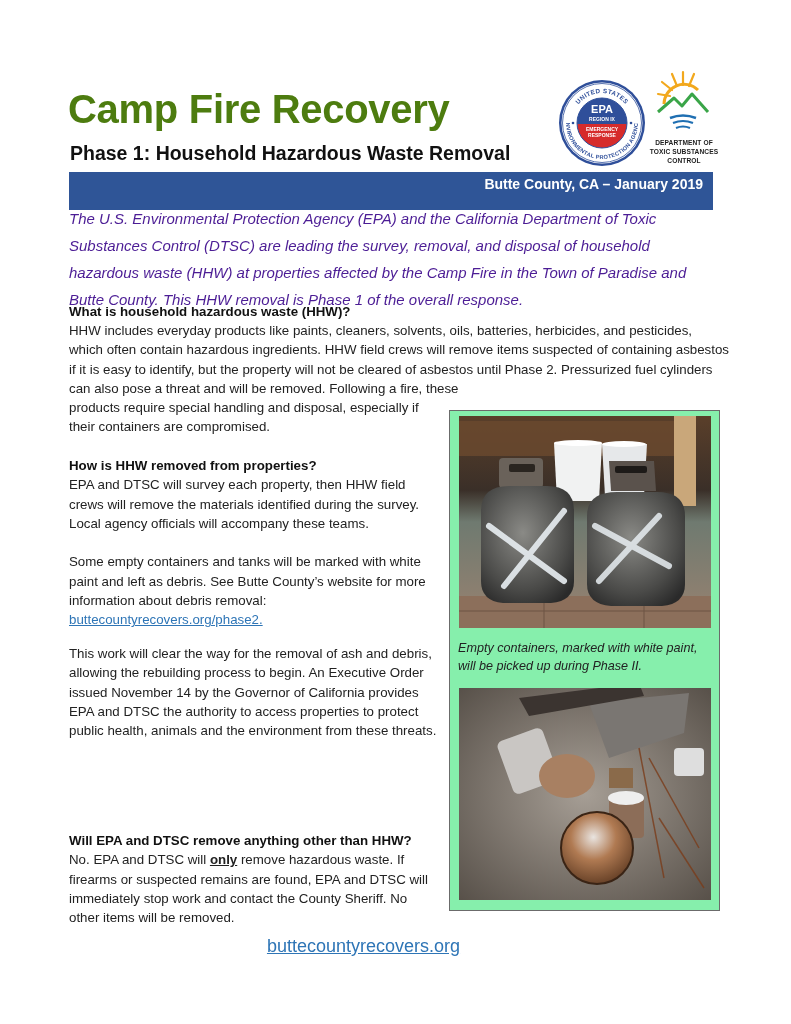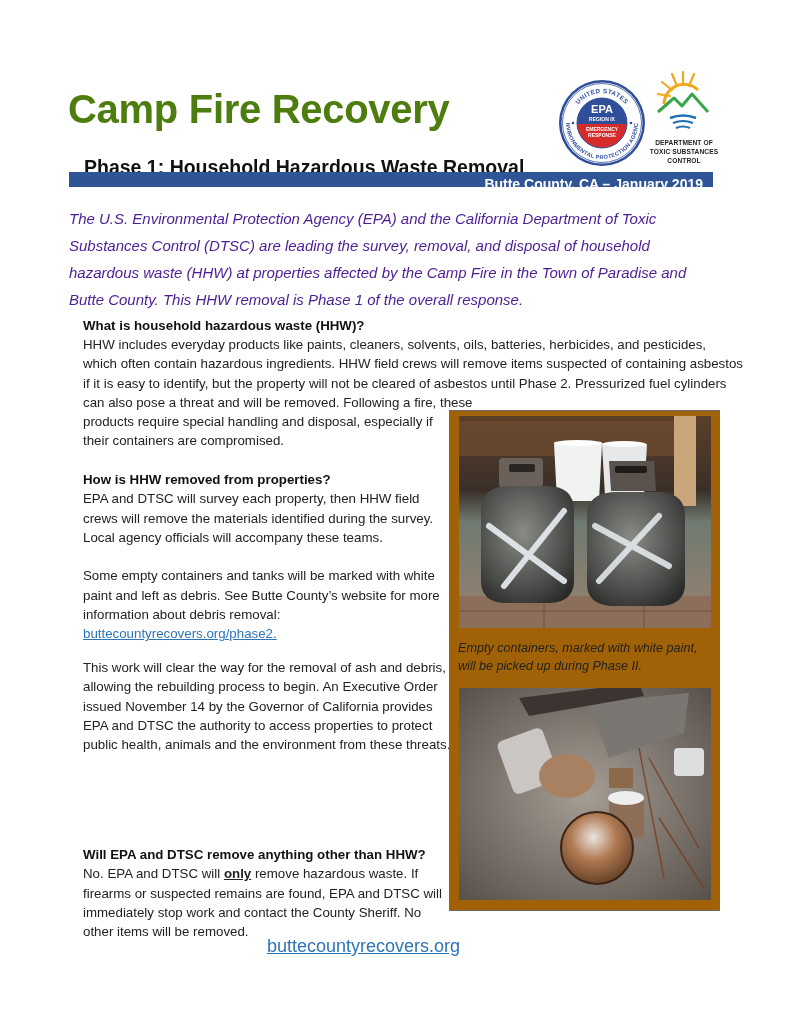--- a/index.html
+++ b/index.html
@@ -1,32 +1,32 @@
 <!DOCTYPE html>
 <html><head>
 <meta charset="utf-8">
 <style>
   html, body { margin: 0; padding: 0; background: #ffffff; }
   body { width: 791px; height: 1024px; position: relative; overflow: hidden;
          font-family: "Liberation Sans", "DejaVu Sans", sans-serif; color: #1a1a1a; }
   .abs { position: absolute; }
   .title { left: 68px; top: 86px; font-size: 40px; font-weight: bold; letter-spacing: -0.3px; line-height: 46px; color: #4d7c0f; margin: 0; }
-  .subtitle { left: 69px; top: 140px; font-size: 19.5px; font-weight: bold; line-height: 24px; color: #111; margin: 15px; }
-  .bar { left: 69px; top: 172px; width: 644px; height: 15px; background: #2f5597; color: #fff;
+  .subtitle { left: 69px; top: 140px; font-size: 19.5px; font-weight: bold; line-height: 24px; color: #111; margin: 1px; }
+  .bar { left: 69px; top: 172px; width: 644px; height: 38px; background: #2f5597; color: #fff;
          font-size: 14px; font-weight: bold; text-align: right; line-height: 25px; box-sizing: border-box; padding-right: 10px; }
   .epa { left: 558px; top: 79px; width: 88px; height: 88px; }
   .dtsc { left: 648px; top: 68px; width: 72px; height: 100px; }
   .dtsc-text { position: absolute; left: 0; top: 70px; width: 72px; text-align: center;
                font-size: 6.6px; font-weight: bold; line-height: 9px; color: #222; letter-spacing: 0.1px; }
   .intro { left: 69px; top: 205px; width: 650px; font-size: 15px; font-style: italic; line-height: 27px; margin: 0; color: #4c1d95; }
-  .sec { font-size: 13.3px; line-height: 19.3px; color: #222; margin: 14px; }
+  .sec { font-size: 13.3px; line-height: 19.3px; color: #222; margin: 0; }
   .sec h3 { font-size: 13.3px; font-weight: bold; margin: 0; line-height: 19.3px; color: #111; }
   .sec p { margin: 0; }
   .link { color: #2e75b6; text-decoration: underline; cursor: pointer; }
-  .photo-box { left: 449px; top: 410px; width: 271px; height: 501px; border: 1.5px solid #6b6b6b; box-sizing: border-box; background: #a16207; }
+  .photo-box { left: 449px; top: 410px; width: 271px; height: 501px; border: 1.5px solid #6b6b6b; box-sizing: border-box; background: #86efac; }
   .photo { position: absolute; left: 9px; width: 252px; overflow: hidden; }
   .photo1 { top: 5px; height: 212px; }
   .photo2 { top: 277px; height: 212px; }
   .caption { position: absolute; left: 8px; top: 228px; width: 255px; font-size: 12.6px; font-style: italic; line-height: 18px; color: #222; }
   .footer-link { left: 0; width: 727px; top: 936px; text-align: center; font-size: 18px; }
 </style>
 </head>
 <body>
 
 <h1 class="abs title">Camp Fire Recovery</h1>

